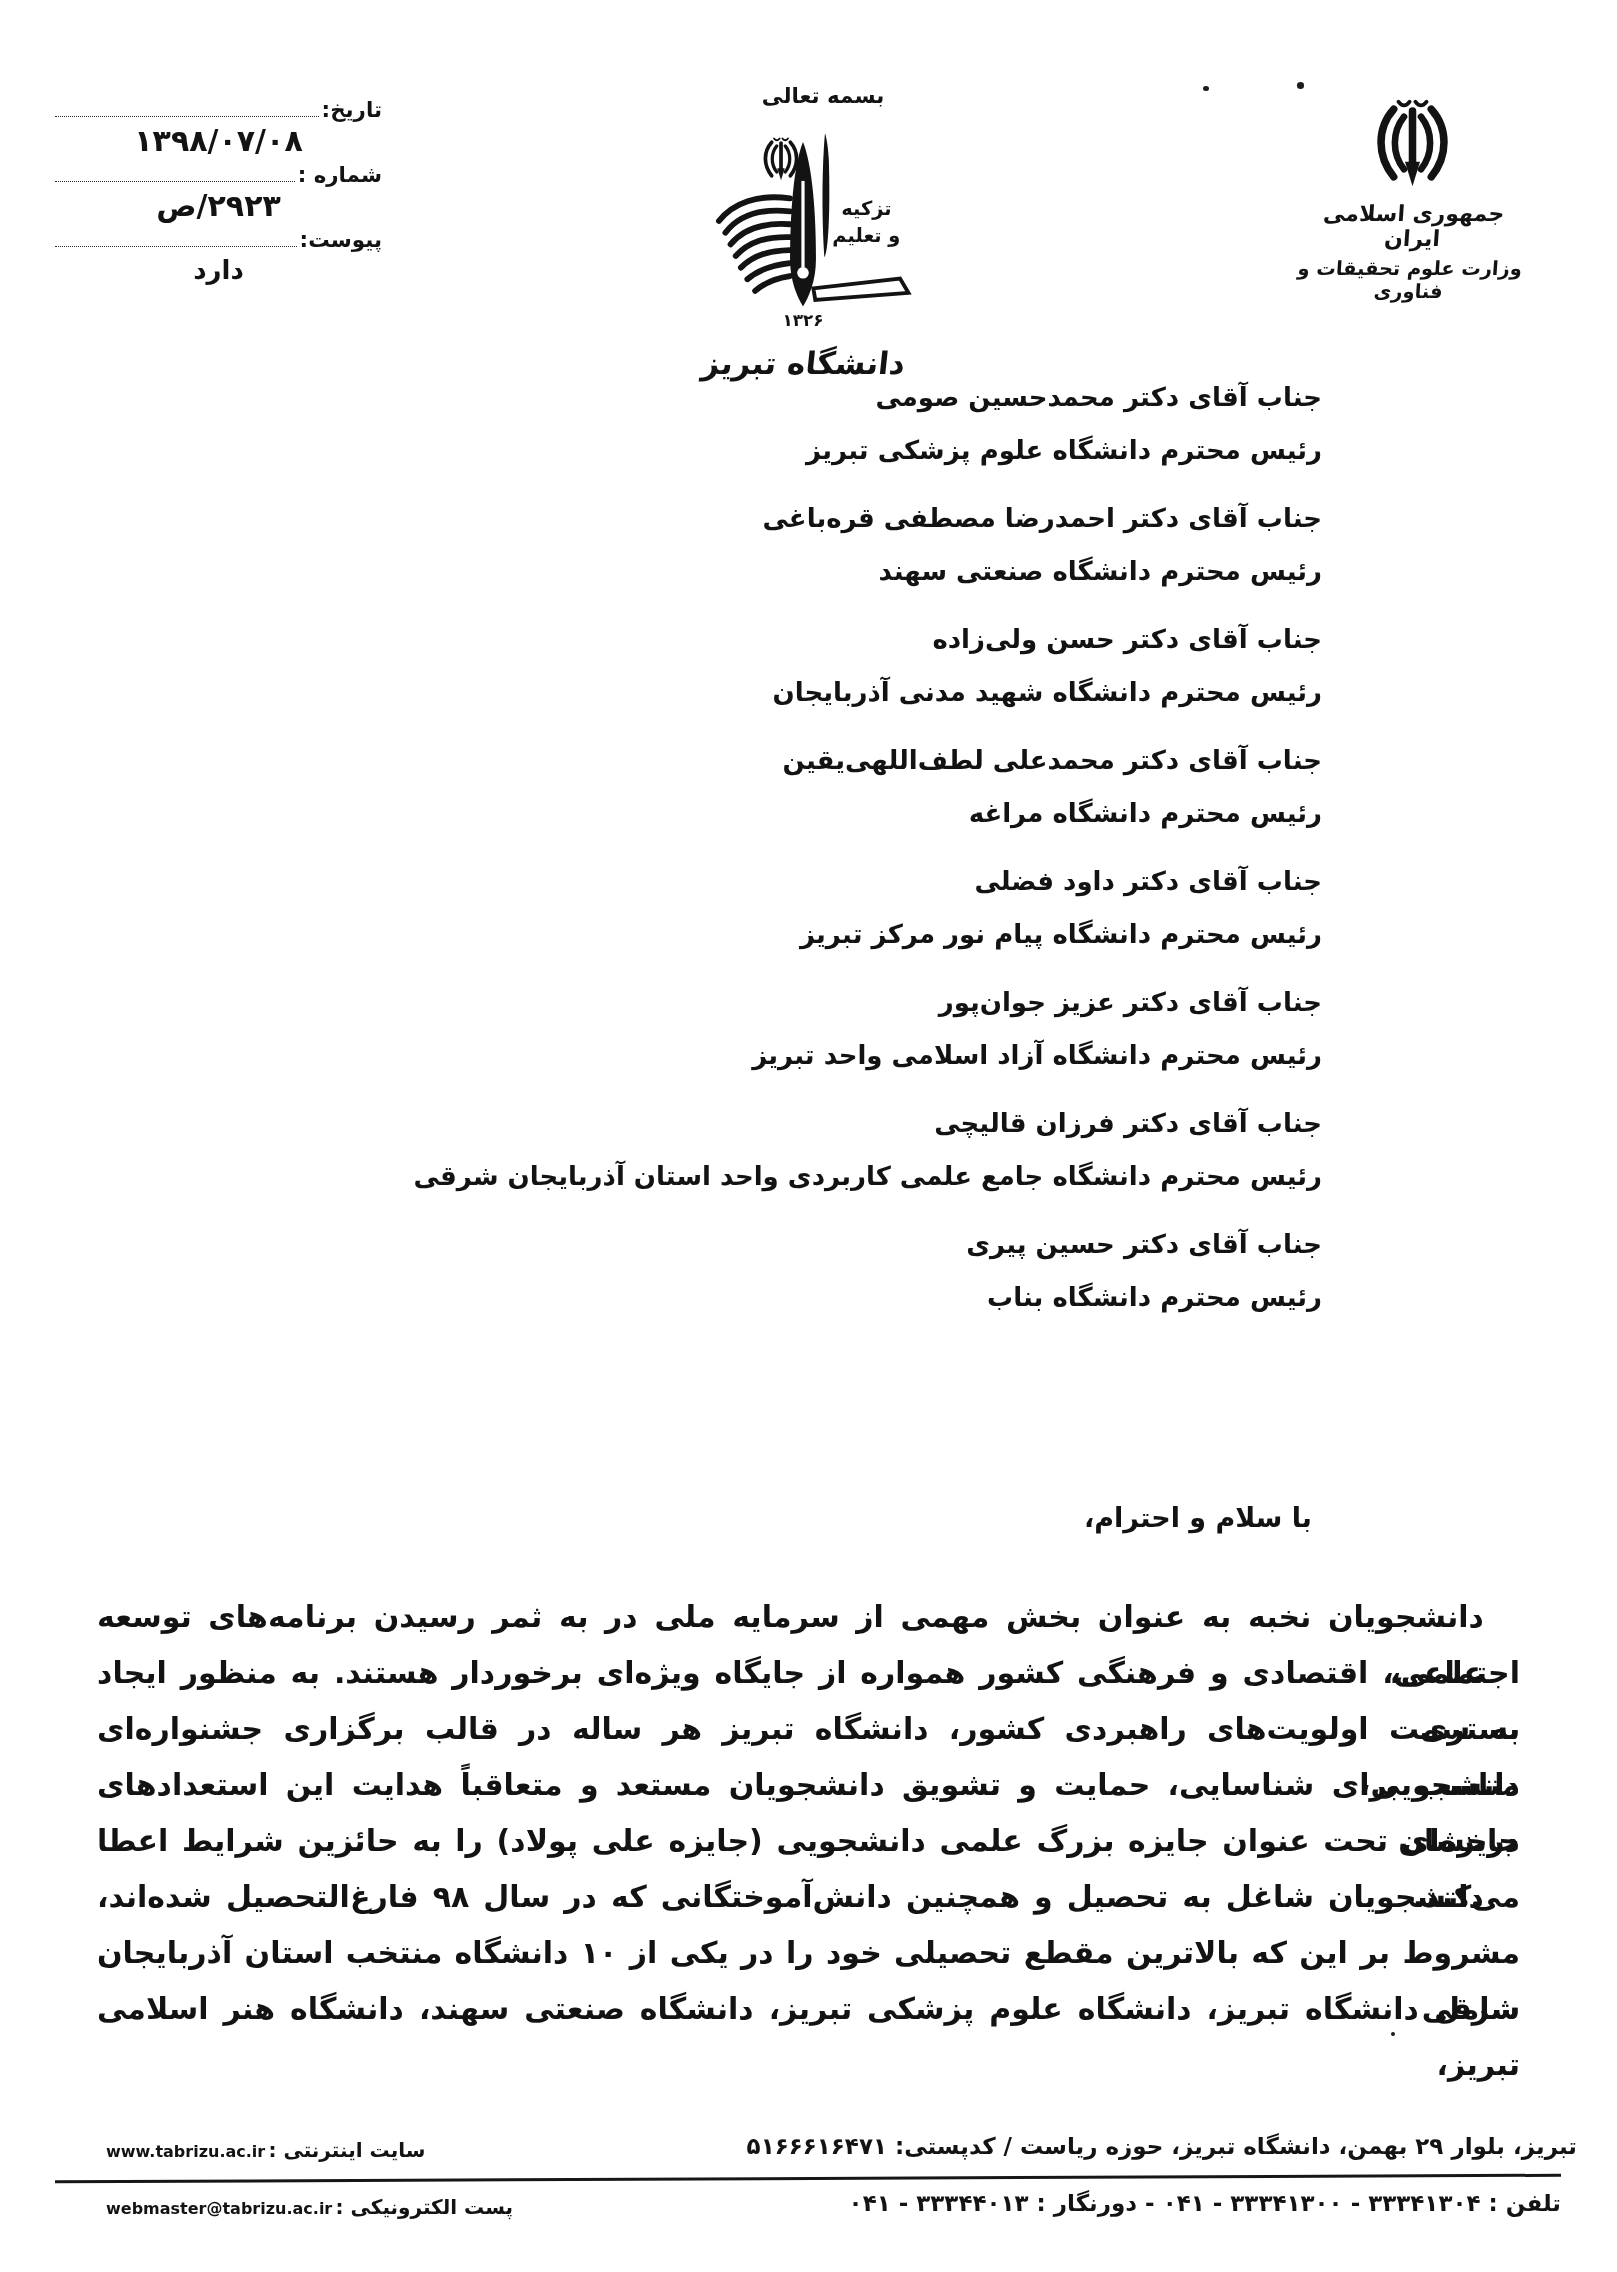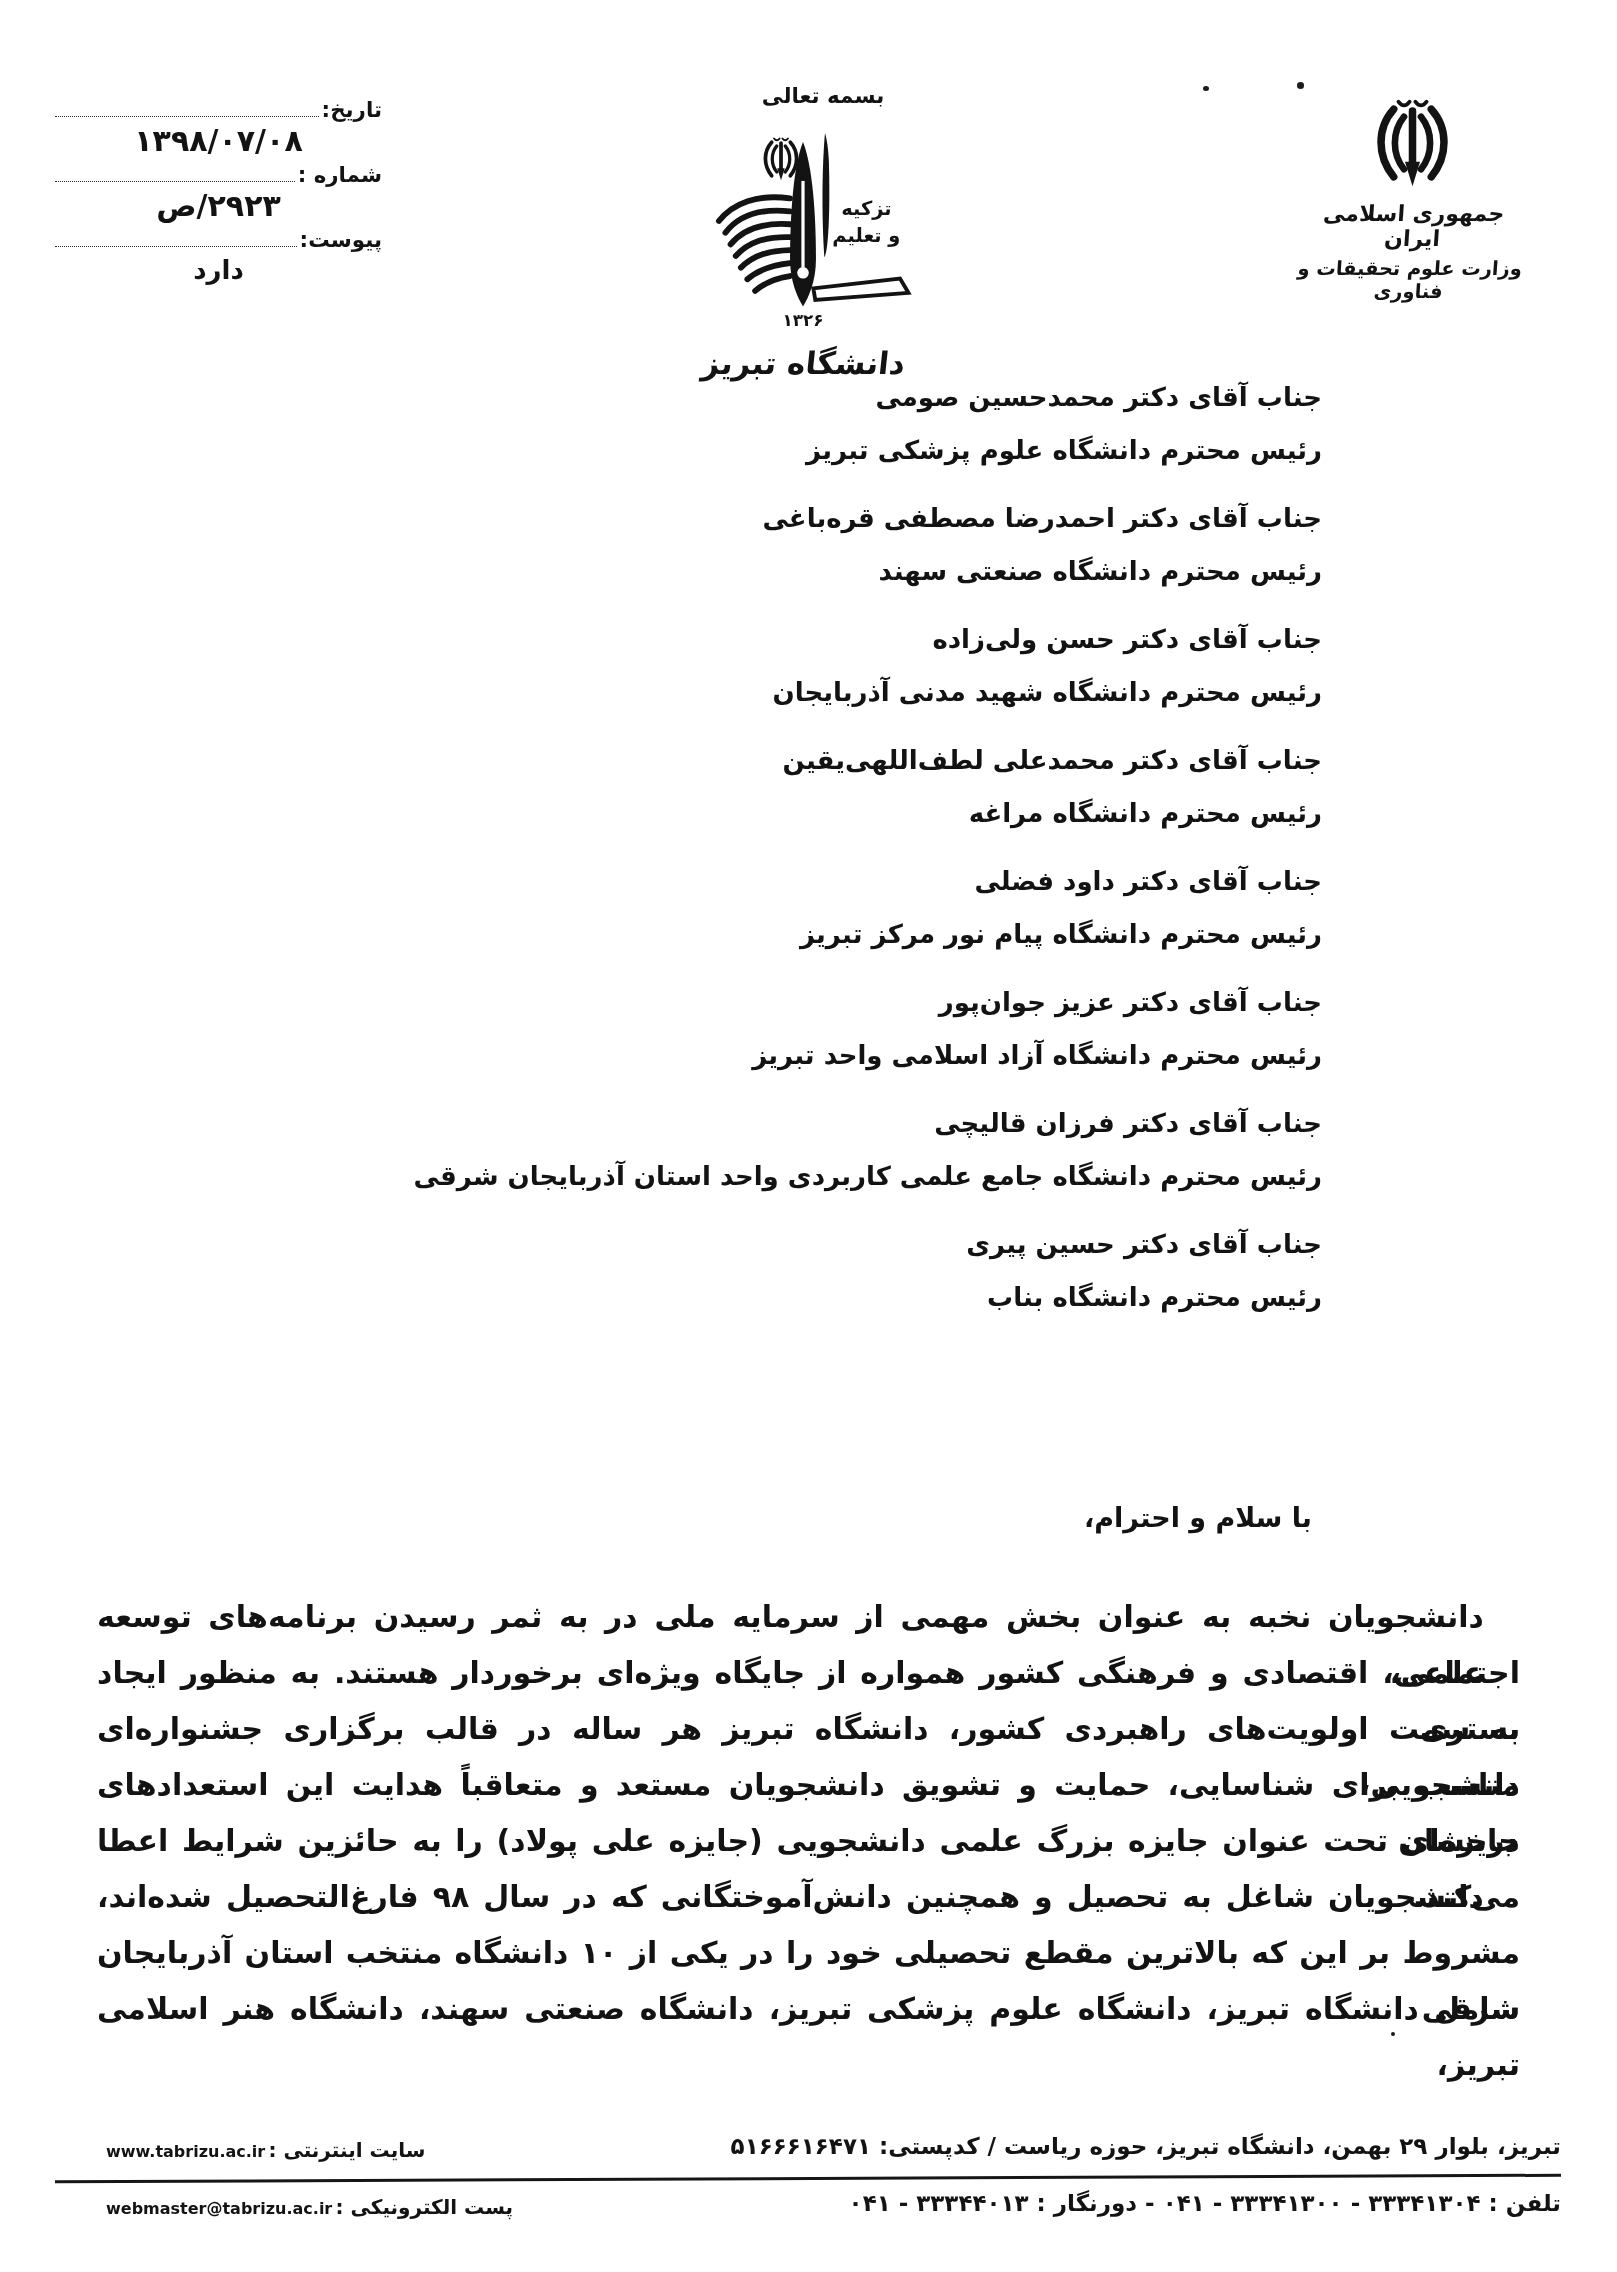--- a/index.html
+++ b/index.html
@@ -36,21 +36,21 @@
   .recipient{margin-bottom:32px;}
   .recipient-name{font-size:26px;font-weight:bold;line-height:36px;}
   .recipient-title{font-size:26px;font-weight:bold;line-height:36px;margin-top:17px;}
   
   .greeting{position:absolute;top:1502px;right:305px;font-size:27px;font-weight:bold;}
   .body-text{position:absolute;top:1589px;right:97px;left:97px;}
   .body-line{font-size:30px;font-weight:bold;line-height:56px;height:56px;
     text-align:justify;text-align-last:justify;text-justify:inter-word;}
   .body-line.indent{padding-right:36px;}
   
-  .footer-address{position:absolute;top:2133px;right:56px;font-size:23px;font-weight:bold;white-space:nowrap;}
+  .footer-address{position:absolute;top:2133px;right:40px;font-size:23px;font-weight:bold;white-space:nowrap;}
   .footer-site{position:absolute;top:2138px;left:97px;direction:rtl;white-space:nowrap;}
   .footer-label{font-size:20px;font-weight:bold;}
   .footer-latin{font-size:16px;font-weight:bold;direction:ltr;unicode-bidi:embed;display:inline-block;margin-left:9px;}
   .footer-divider{position:absolute;top:2177px;left:55px;right:56px;height:3.2px;background:#161616;transform:rotate(-0.25deg);}
   .footer-phone{position:absolute;top:2190px;right:56px;font-size:23px;font-weight:bold;white-space:nowrap;}
   .footer-email{position:absolute;top:2195px;left:97px;direction:rtl;white-space:nowrap;}
   
   .speck{position:absolute;background:#1c1c1c;border-radius:50%;}
   .speck.s1{left:1203px;top:86px;width:5.8px;height:5.2px;}
   .speck.s2{left:1297px;top:82px;width:7.1px;height:6.5px;}

